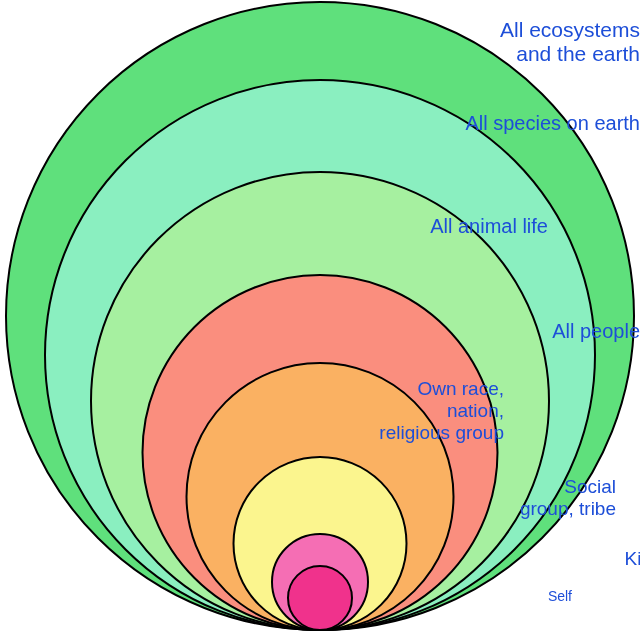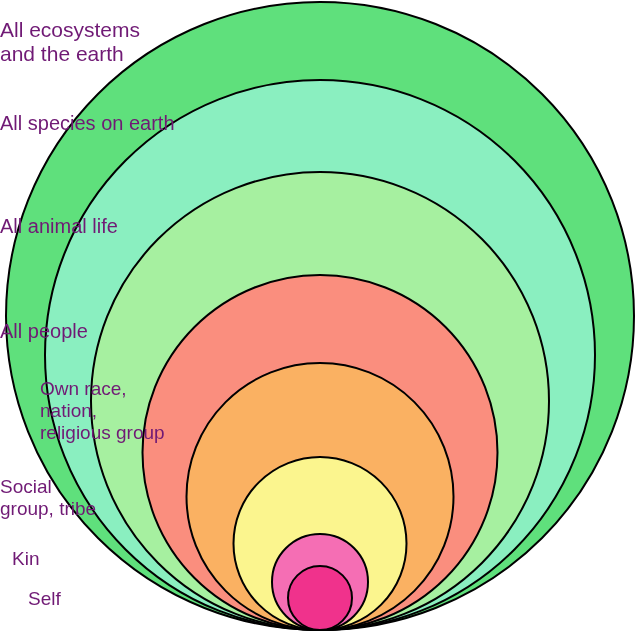--- a/index.html
+++ b/index.html
@@ -22,22 +22,22 @@
   #rings-svg {
     position: absolute;
     left: 0;
     top: 0;
     width: 640px;
     height: 641px;
     display: block;
   }
   .ring-label {
     position: absolute;
-    text-align: left;
-    color: #701a75;
+    text-align: right;
+    color: #1d4ed8;
     line-height: 1.16;
     white-space: pre-line;
     pointer-events: none;
     -webkit-font-smoothing: antialiased;
   }
 </style>
 </head>
 <body>
 
 <div id="diagram-root">
@@ -54,22 +54,22 @@
         <circle cx="320" cy="598" r="32" fill="#F0328C" stroke="#000000" stroke-width="2"></circle>
       </g>
   </svg>
 
   <div id="labels-layer">
       <div class="ring-label" style="left: 0px; width: 640px; top: 18px; font-size: 21px;">All ecosystems
 and the earth</div>
       <div class="ring-label" style="left: 0px; width: 640px; top: 112px; font-size: 20px;">All species on earth</div>
       <div class="ring-label" style="left: 0px; width: 548px; top: 215px; font-size: 20px;">All animal life</div>
       <div class="ring-label" style="left: 0px; width: 640px; top: 320px; font-size: 20px;">All people</div>
-      <div class="ring-label" style="left: 0px; width: 504px; top: 378px; font-size: 19px; padding-left: 40px;">Own race,
+      <div class="ring-label" style="left: 0px; width: 504px; top: 378px; font-size: 19px;">Own race,
 nation,
 religious group</div>
       <div class="ring-label" style="left: 0px; width: 616px; top: 476px; font-size: 19px;">Social
 group, tribe</div>
       <div class="ring-label" style="left: 0px; width: 640px; top: 548px; font-size: 19px; margin-left: 12px;">Kin</div>
-      <div class="ring-label" style="left: 0px; width: 572px; top: 588px; font-size: 19px; padding-left: 28px;">Self</div>
+      <div class="ring-label" style="left: 0px; width: 572px; top: 588px; font-size: 14px;">Self</div>
     </div>
 
 </div>
 
 </body></html>

